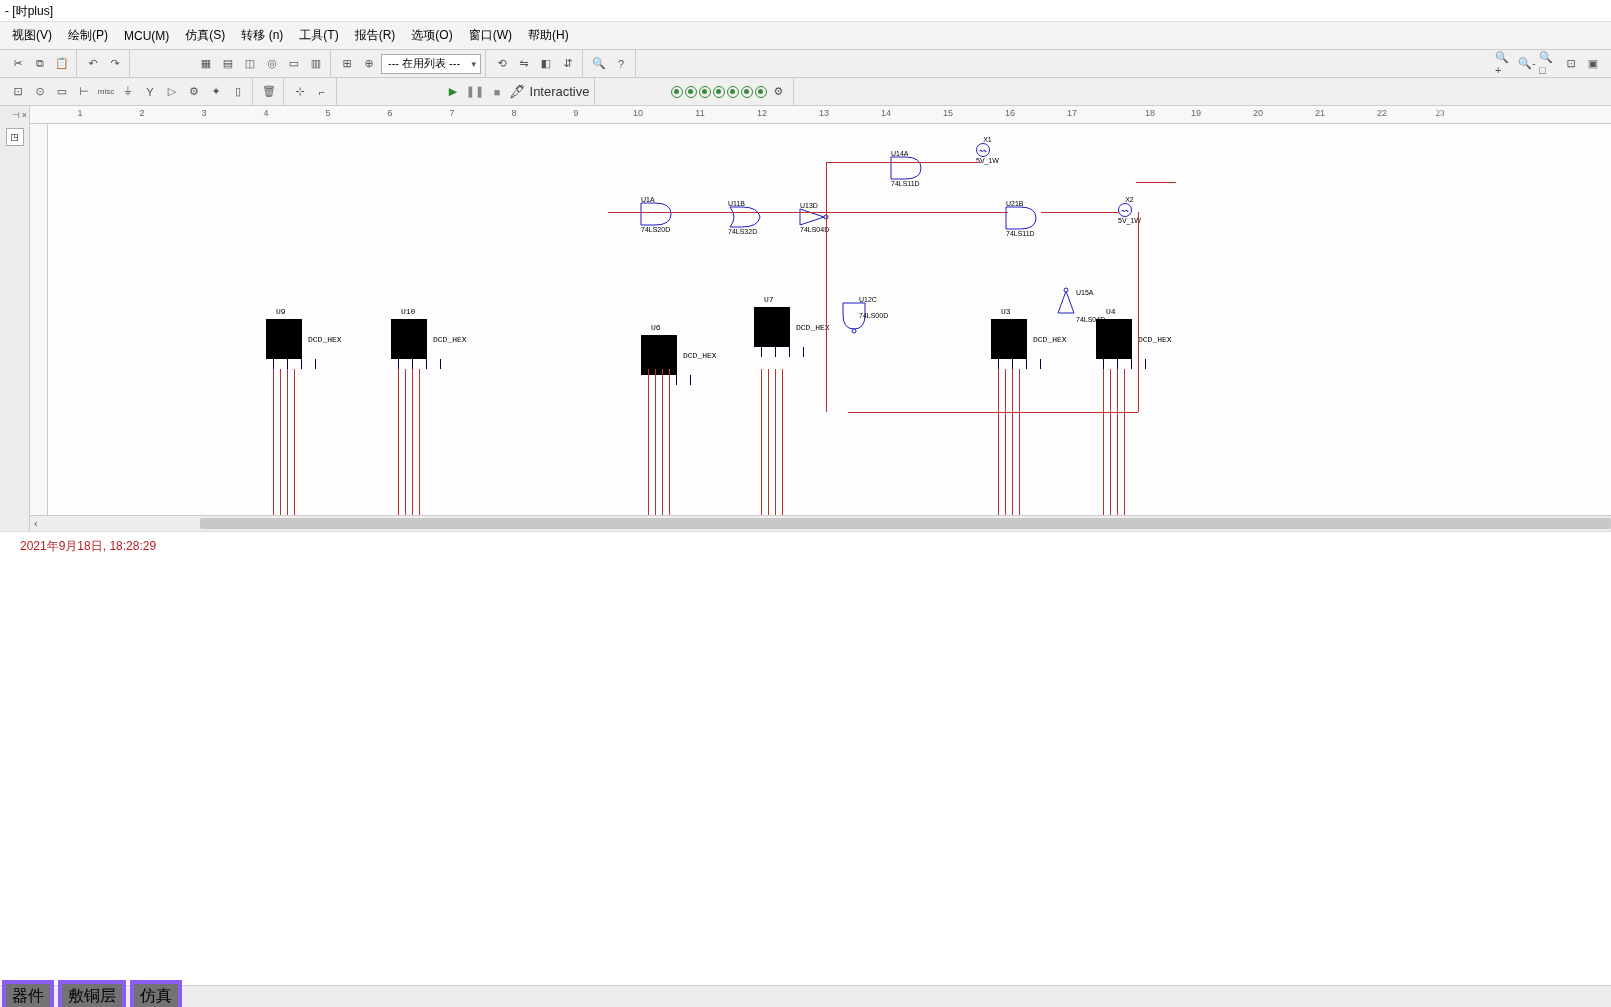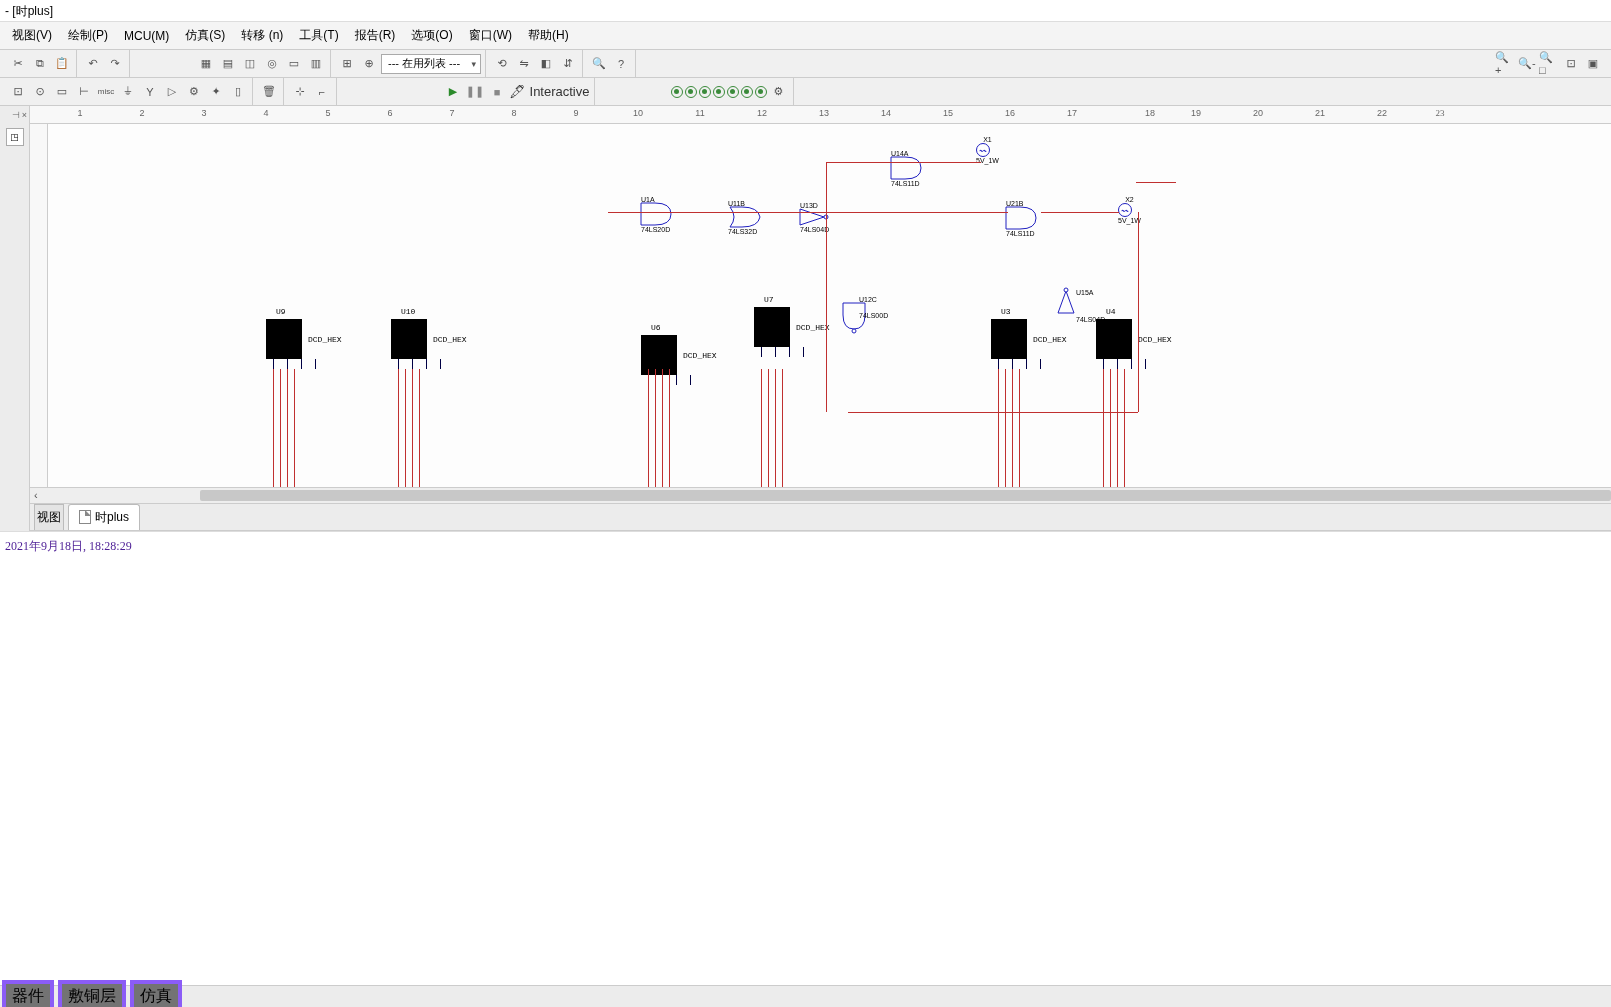--- a/index.html
+++ b/index.html
@@ -203,24 +203,23 @@
   content: ""; position: absolute;
   right: -1px; top: -1px;
   border: 3px solid transparent;
   border-left-color: #888;
   border-bottom-color: #888;
 }
 .statusbar {
   height: 30px;
   background: #fff;
   border-top: 1px solid #ddd;
-  padding: 6px 5px;
+  padding: 6px 20px;
   font-size: 12px;
-  color: #4c1d95;
-  font-family: Liberation Serif, serif;
+  color: #b91c1c;
 }
 .bottombar {
   height: 22px;
   background: #ececec;
   border-top: 1px solid #ccc;
   display: flex;
   align-items: center;
   padding: 0 2px;
   gap: 4px;
 }
@@ -594,27 +593,20 @@
         <div class="wire wire-h" style="left:993px;top:88px;width:78px"></div>
         <div class="wire wire-h" style="left:1088px;top:58px;width:40px"></div>
 
       </div>
     </div>
     <div class="hscroll">
       <span class="arrow">‹</span>
       <div class="thumb"></div>
     </div>
 
-    <div class="tabsbar">
-      <div class="sidebar-tab-truncated">视图</div>
-      <div class="tab">
-        <span class="doc-icon"></span>
-        <span>时plus</span>
-      </div>
-    </div>
   </div>
 </div>
 
 <div class="statusbar">
   <span>2021年9月18日, 18:28:29</span>
 </div>
 
 <div style="flex:1;background:#fff"></div>
 
 <div class="bottombar">

